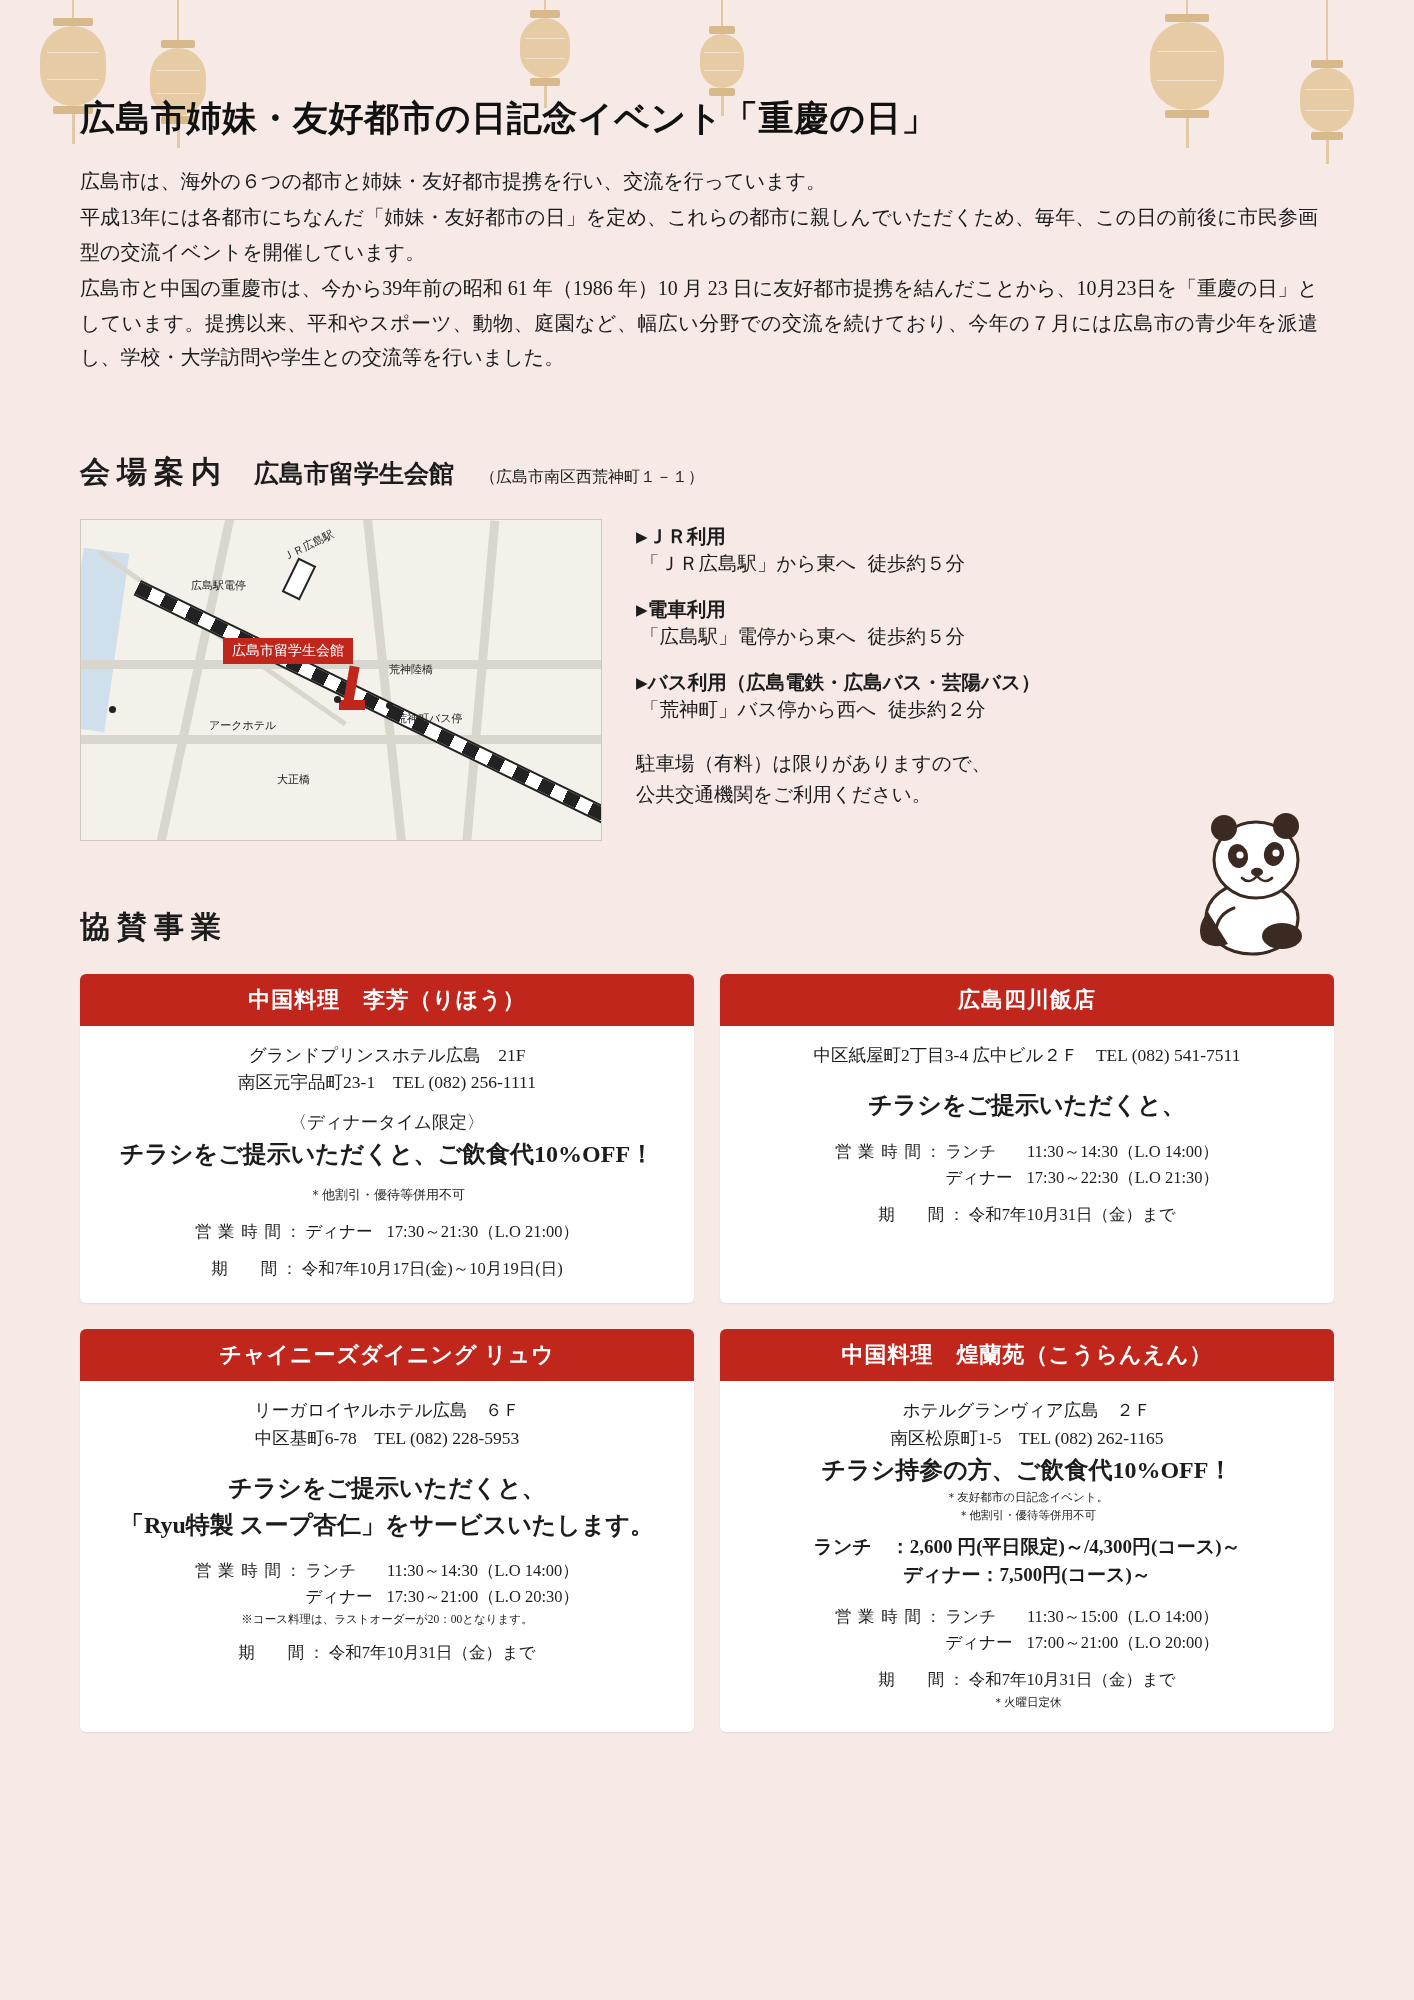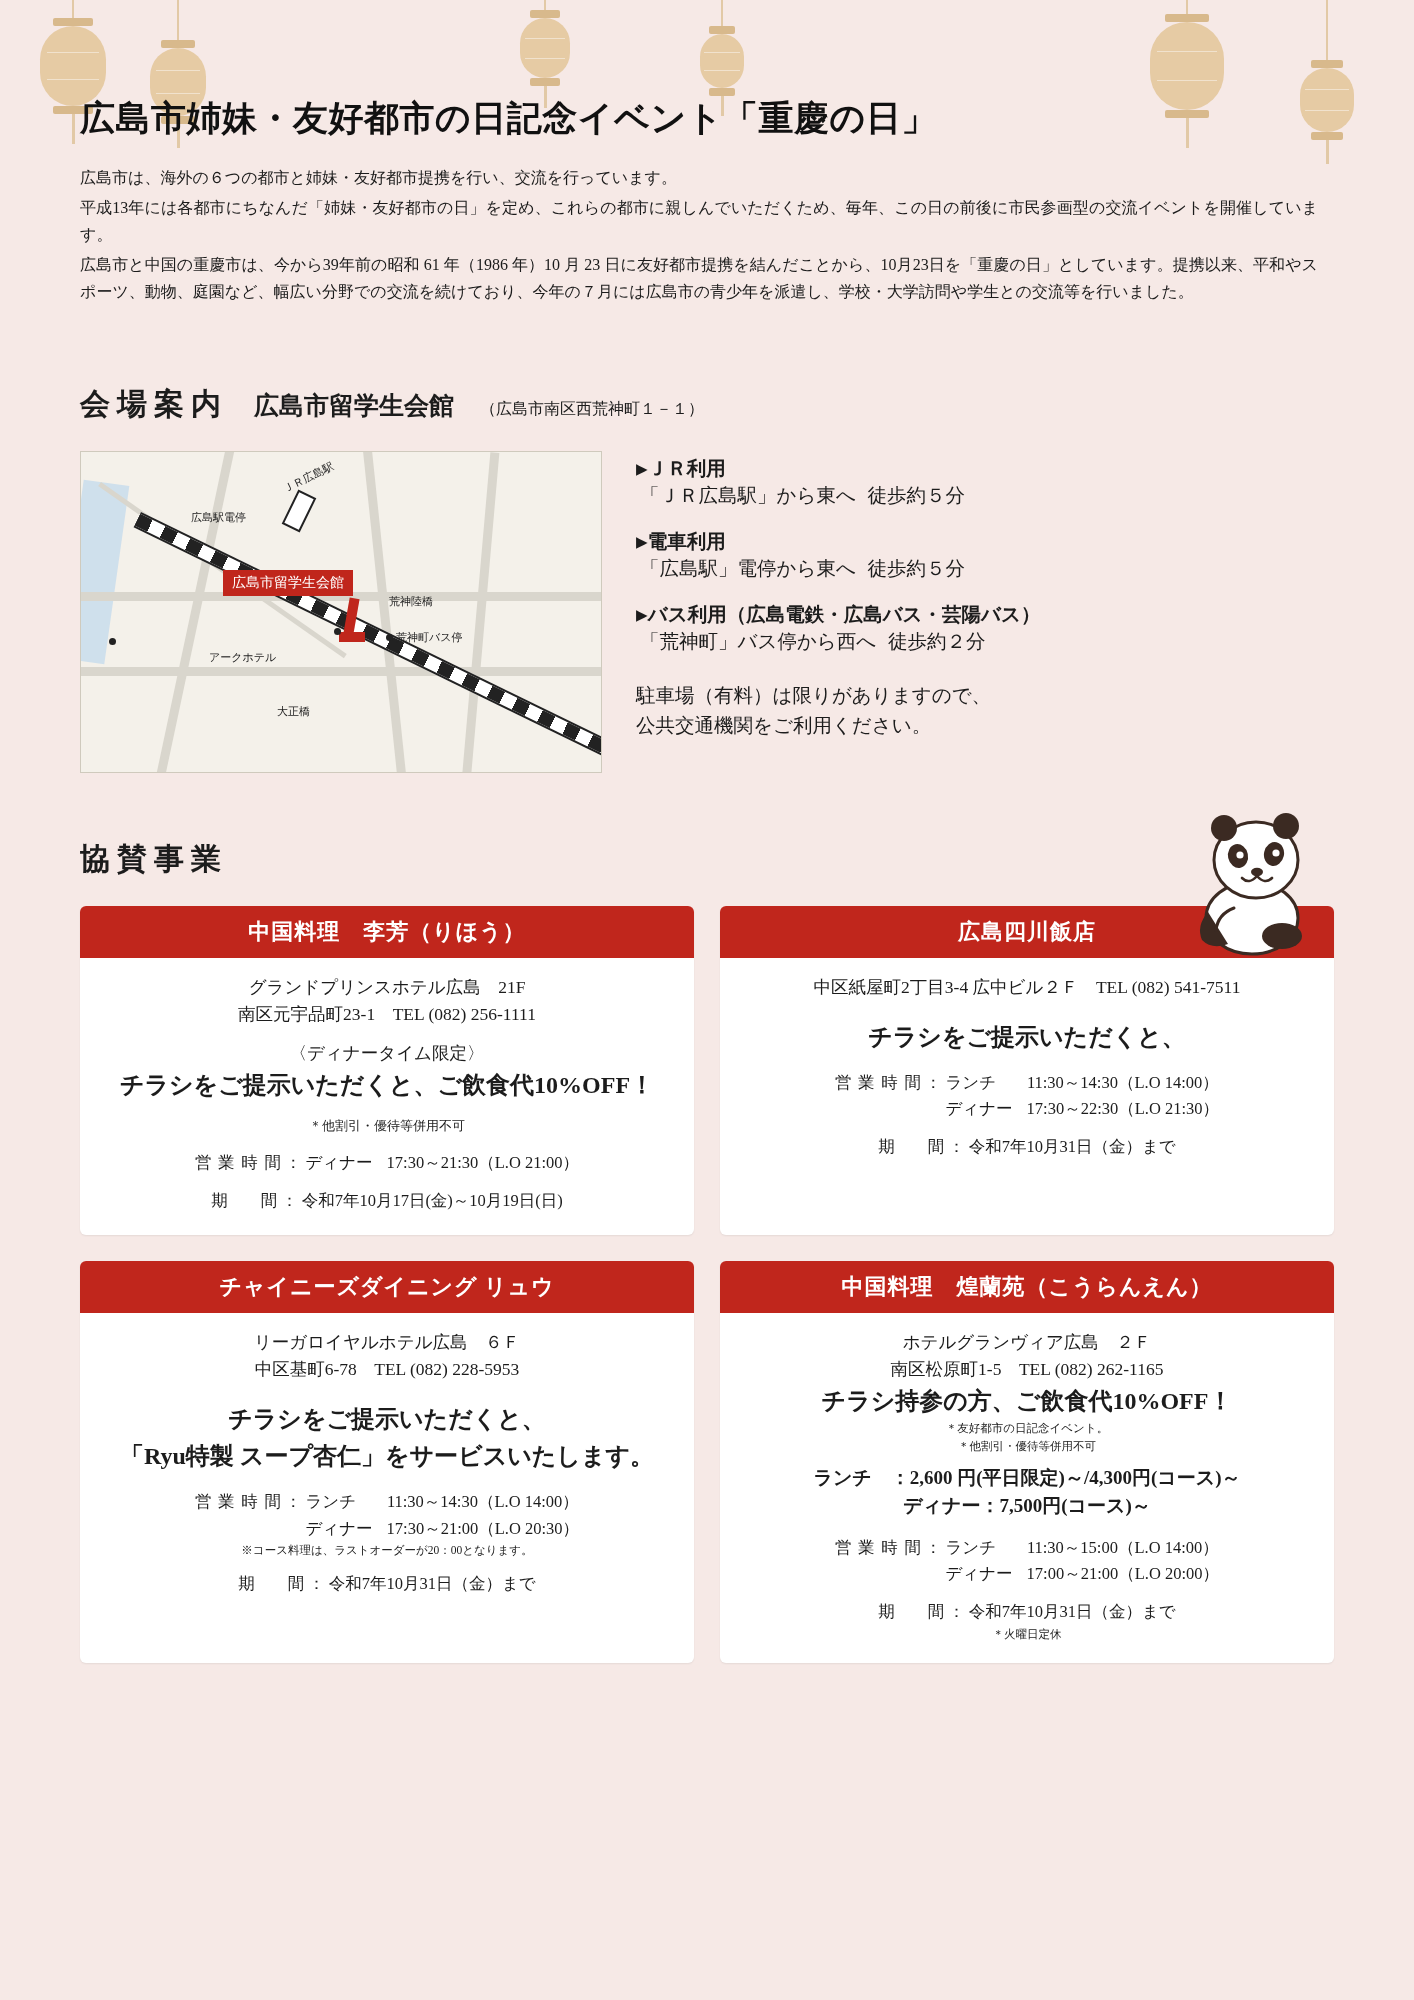--- a/index.html
+++ b/index.html
@@ -70,21 +70,21 @@
 
   h1.title {
     font-size: 35px;
     font-weight: bold;
     letter-spacing: 0.5px;
     margin: 95px 0 22px 0;
     color: #111;
   }
 
   .intro p {
-    font-size: 16px;
+    font-size: 20px;
     line-height: 1.72;
     margin: 0 16px 2px 0;
     text-align: justify;
     color: #1b1b1b;
   }
 
   
   .section-head {
     font-size: 30px;
     font-weight: bold;
@@ -350,21 +350,21 @@
       <div class="road" style="left:20px;top:30px;width:300px;height:5px;transform:rotate(35deg);transform-origin:left top;"></div>
       <div class="rail" style="left:60px;top:60px;width:520px;transform:rotate(26deg);transform-origin:left top;"></div>
       <div class="station-box" style="left:208px;top:40px;transform:rotate(26deg);"></div>
       <div class="lbl" style="left:200px;top:18px;transform:rotate(-26deg);">ＪＲ広島駅</div>
       <div class="lbl" style="left:110px;top:58px;font-family:Liberation Serif, serif;">広島駅電停</div>
       <div class="red-label" style="left:142px;top:118px;">広島市留学生会館</div>
       <div class="red-shape" style="left:265px;top:146px;width:10px;height:42px;transform:rotate(10deg);"></div>
       <div class="red-shape" style="left:258px;top:180px;width:26px;height:10px;"></div>
       <div class="lbl" style="left:308px;top:142px;">荒神陸橋</div>
       <div class="dot" style="left:305px;top:182px;"></div>
-      <div class="lbl" style="left:315px;top:178px;">荒神町バス停</div>
+      <div class="lbl" style="left:315px;top:191px;">荒神町バス停</div>
       <div class="dot" style="left:253px;top:176px;"></div>
       <div class="lbl" style="left:128px;top:198px;">アークホテル</div>
       <div class="dot" style="left:28px;top:186px;"></div>
       <div class="lbl" style="left:196px;top:252px;">大正橋</div>
     </div>
 
     <div class="access">
       <div class="item">
         <div class="line1">▶ＪＲ利用</div>
         <div class="line2">「ＪＲ広島駅」から東へ 徒歩約５分</div>

